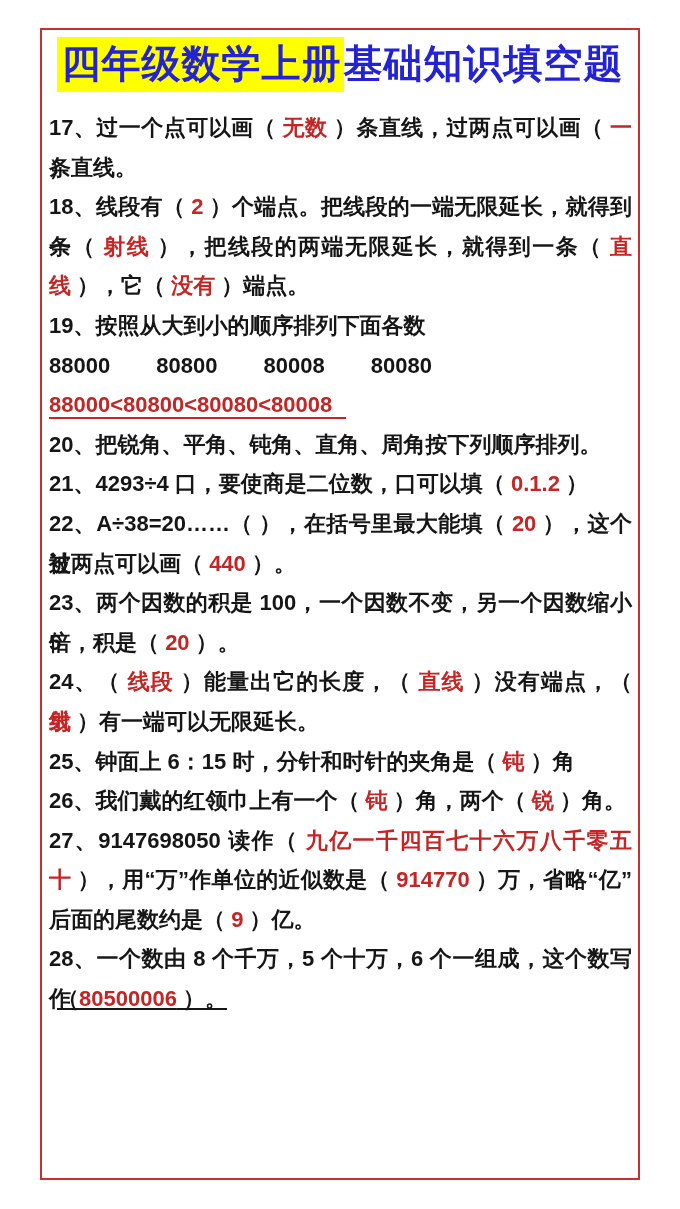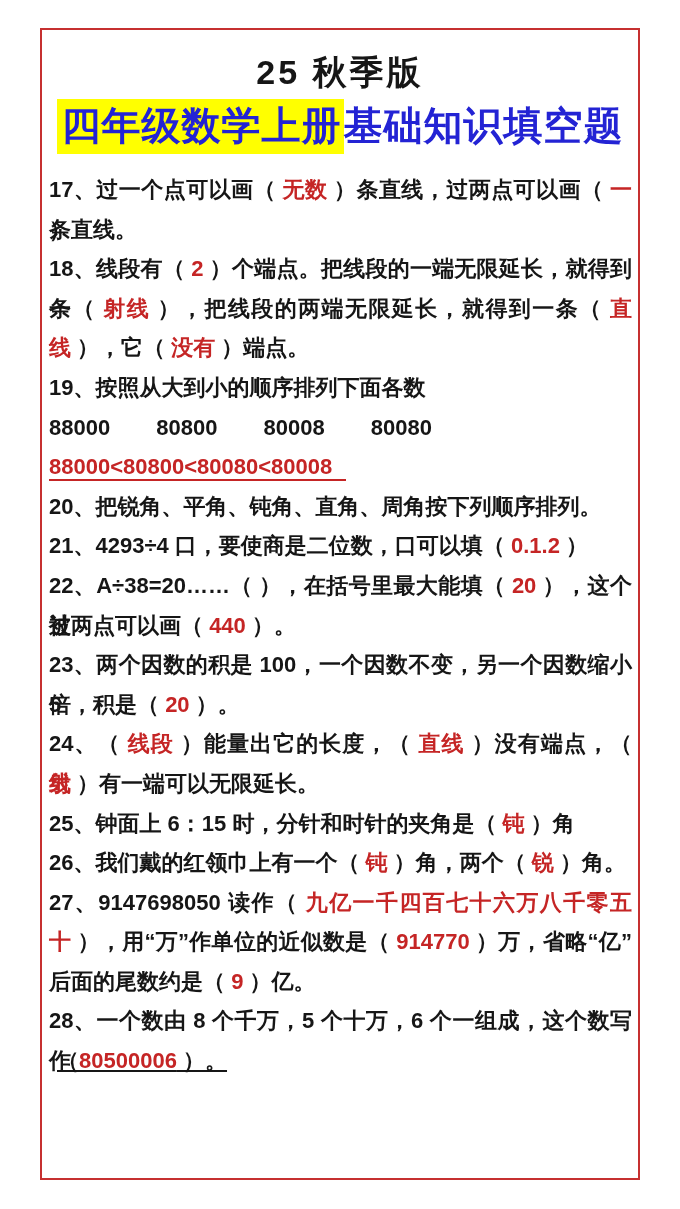--- a/index.html
+++ b/index.html
@@ -62,21 +62,20 @@
   .red { color: var(--answer-red, #c52525); }
   .u {
     border-bottom: 2.5px solid var(--answer-red, #c52525);
     padding-right: 14px;
   }
 </style>
 </head>
 <body>
 
 <div class="page">
-  <div class="title-edition">25 秋季版</div>
   <div class="title-book">
     <span class="hl">四年级数学上册</span><span>基础知识填空题</span>
   </div>
   <div class="qbody">
       <div class="line j"><span>17、过一个点可以画（ </span><span class="red">无数</span><span> ）条直线，过两点可以画（ </span><span class="red">一</span><span> ）</span></div>
       <div class="line"><span>条直线。</span></div>
       <div class="line j"><span>18、线段有（ </span><span class="red">2</span><span> ）个端点。把线段的一端无限延长，就得到一</span></div>
       <div class="line j"><span>条（ </span><span class="red">射线</span><span> ），把线段的两端无限延长，就得到一条（ </span><span class="red">直</span></div>
       <div class="line"><span class="red">线</span><span> ），它（ </span><span class="red">没有</span><span> ）端点。</span></div>
       <div class="line"><span>19、按照从大到小的顺序排列下面各数</span></div>

